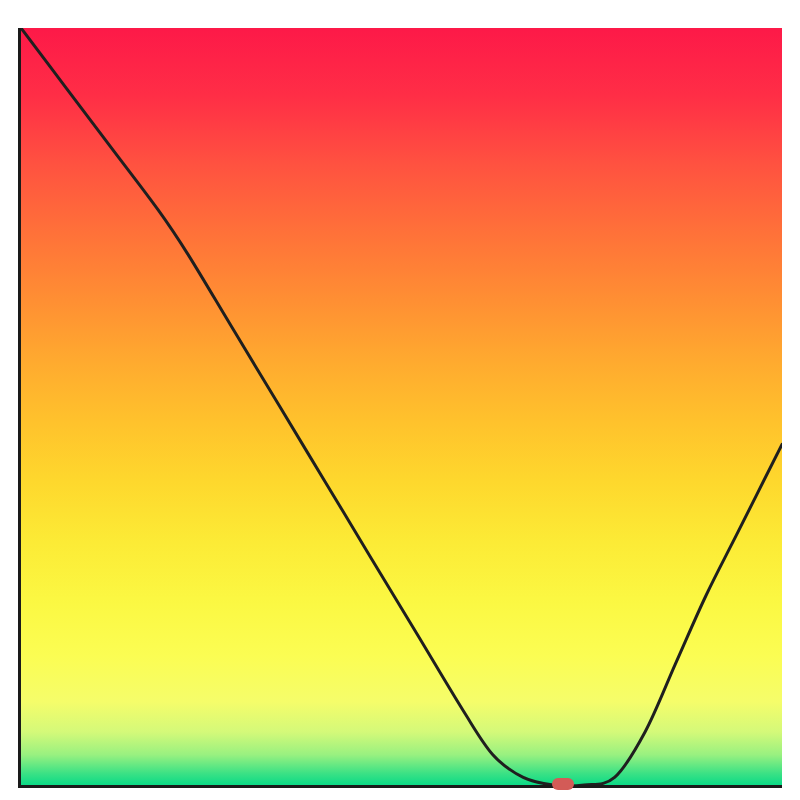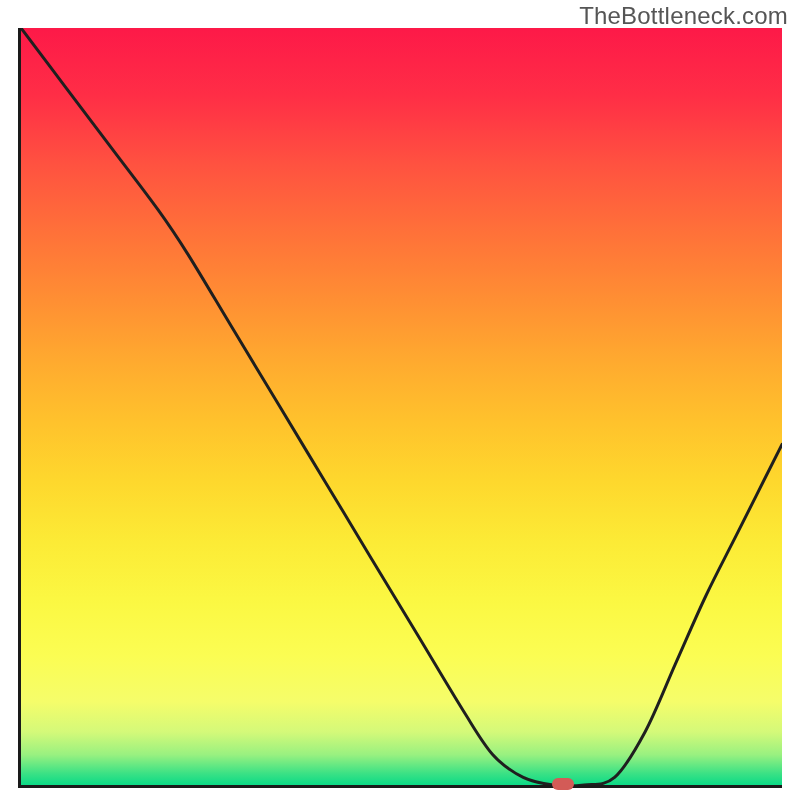--- a/index.html
+++ b/index.html
@@ -70,21 +70,20 @@
     height: 12px;
     border-radius: 6px;
     background: #d35b57;
   }
 </style>
 </head>
 <body>
 
 <div class="frame">
 
-  <div class="watermark">TheBottleneck.com</div>
 
   <div class="plot">
     <div class="gradient"></div>
 
     <svg class="curve" viewBox="0 0 764 760" preserveAspectRatio="none">
       <path id="curve-path" fill="none" stroke="#1f1f1f" stroke-width="3" stroke-linecap="round" stroke-linejoin="round" d="M 0.0 0.0 C 7.6 10.1, 30.6 40.5, 45.8 60.8 C 61.1 81.1, 76.4 101.3, 91.7 121.6 C 107.0 141.9, 124.8 164.7, 137.5 182.4 C 150.3 200.1, 155.3 207.7, 168.1 228.0 C 180.8 248.3, 198.6 278.7, 213.9 304.0 C 229.2 329.3, 244.5 354.7, 259.8 380.0 C 275.0 405.3, 290.3 430.7, 305.6 456.0 C 320.9 481.3, 336.2 506.7, 351.4 532.0 C 366.7 557.3, 382.0 582.7, 397.3 608.0 C 412.6 633.3, 430.4 663.7, 443.1 684.0 C 455.9 704.3, 463.5 718.2, 473.7 729.6 C 483.9 741.0, 494.1 747.3, 504.2 752.4 C 514.4 757.5, 524.6 758.7, 534.8 760.0 C 545.0 761.3, 555.2 761.3, 565.4 760.0 C 575.5 758.7, 585.7 761.3, 595.9 752.4 C 606.1 743.5, 616.3 725.8, 626.5 706.8 C 636.7 687.8, 646.9 661.2, 657.0 638.4 C 667.2 615.6, 677.4 591.5, 687.6 570.0 C 697.8 548.5, 705.4 534.5, 718.2 509.2 C 730.9 483.9, 756.4 433.2, 764.0 418.0"></path>
     </svg>
 
     <div class="marker" id="marker" style="left: 531.44px; top: 750.2px; background: rgb(211, 91, 87);"></div>
   </div>

